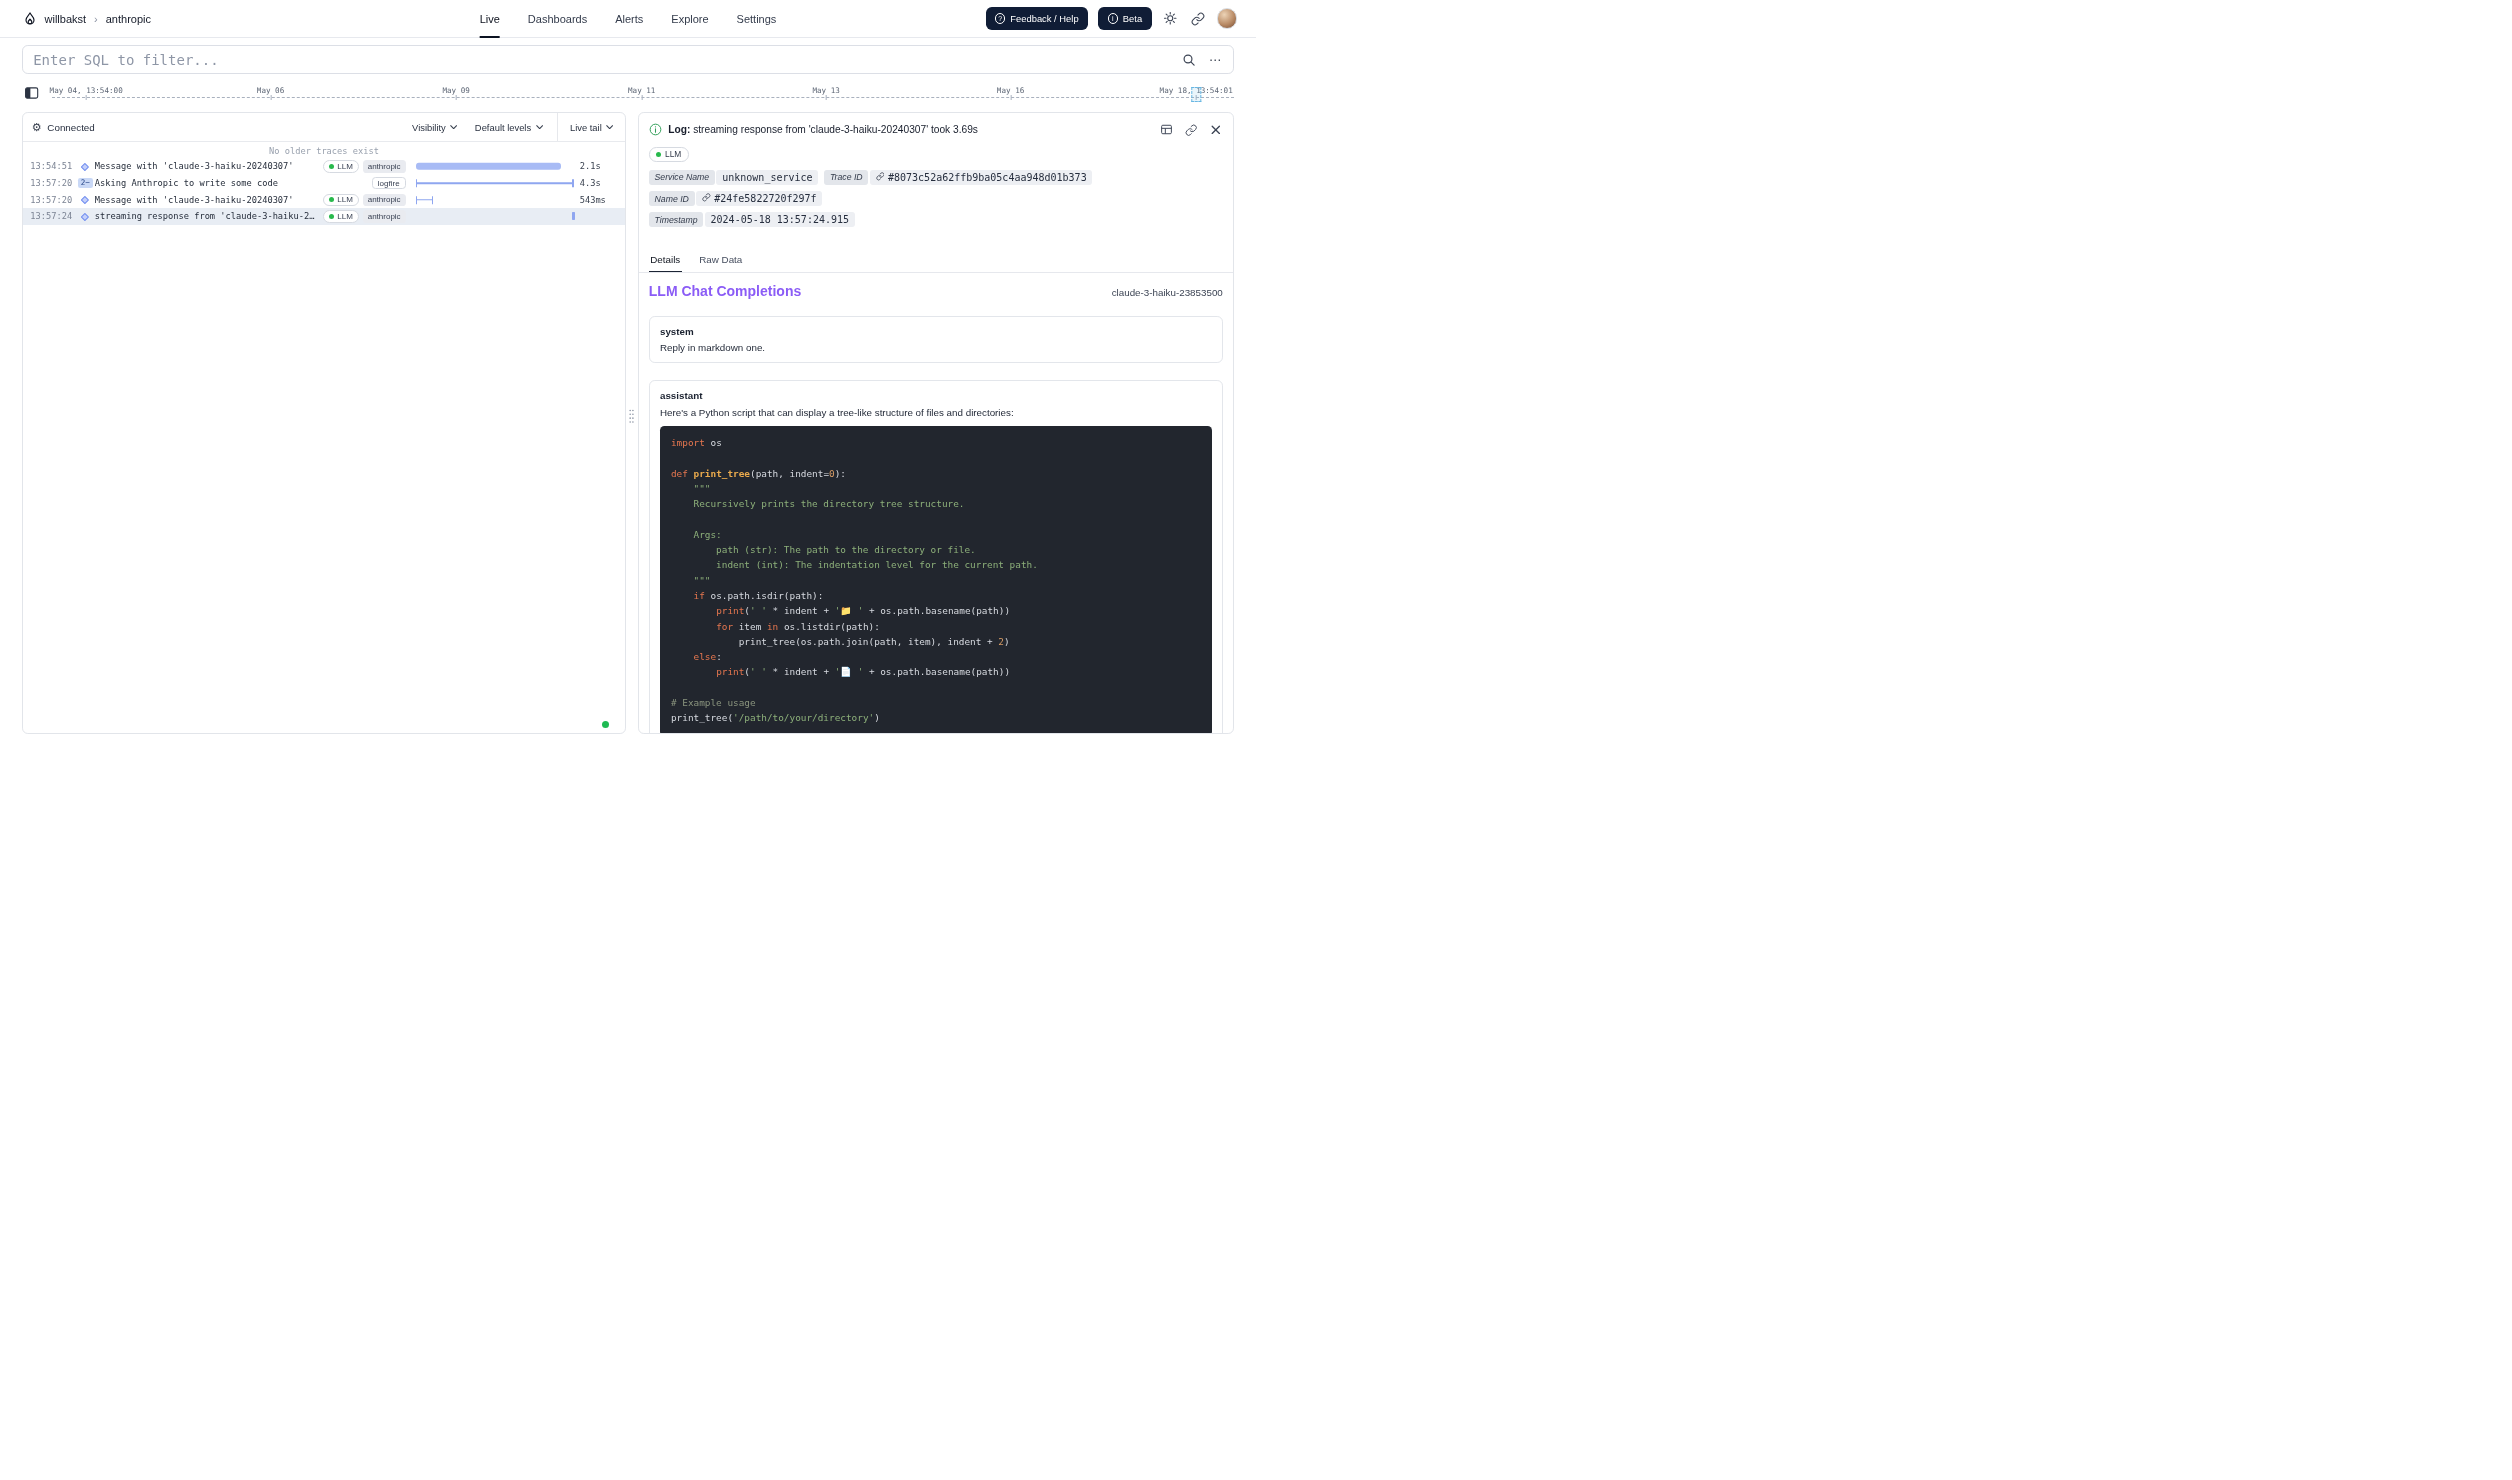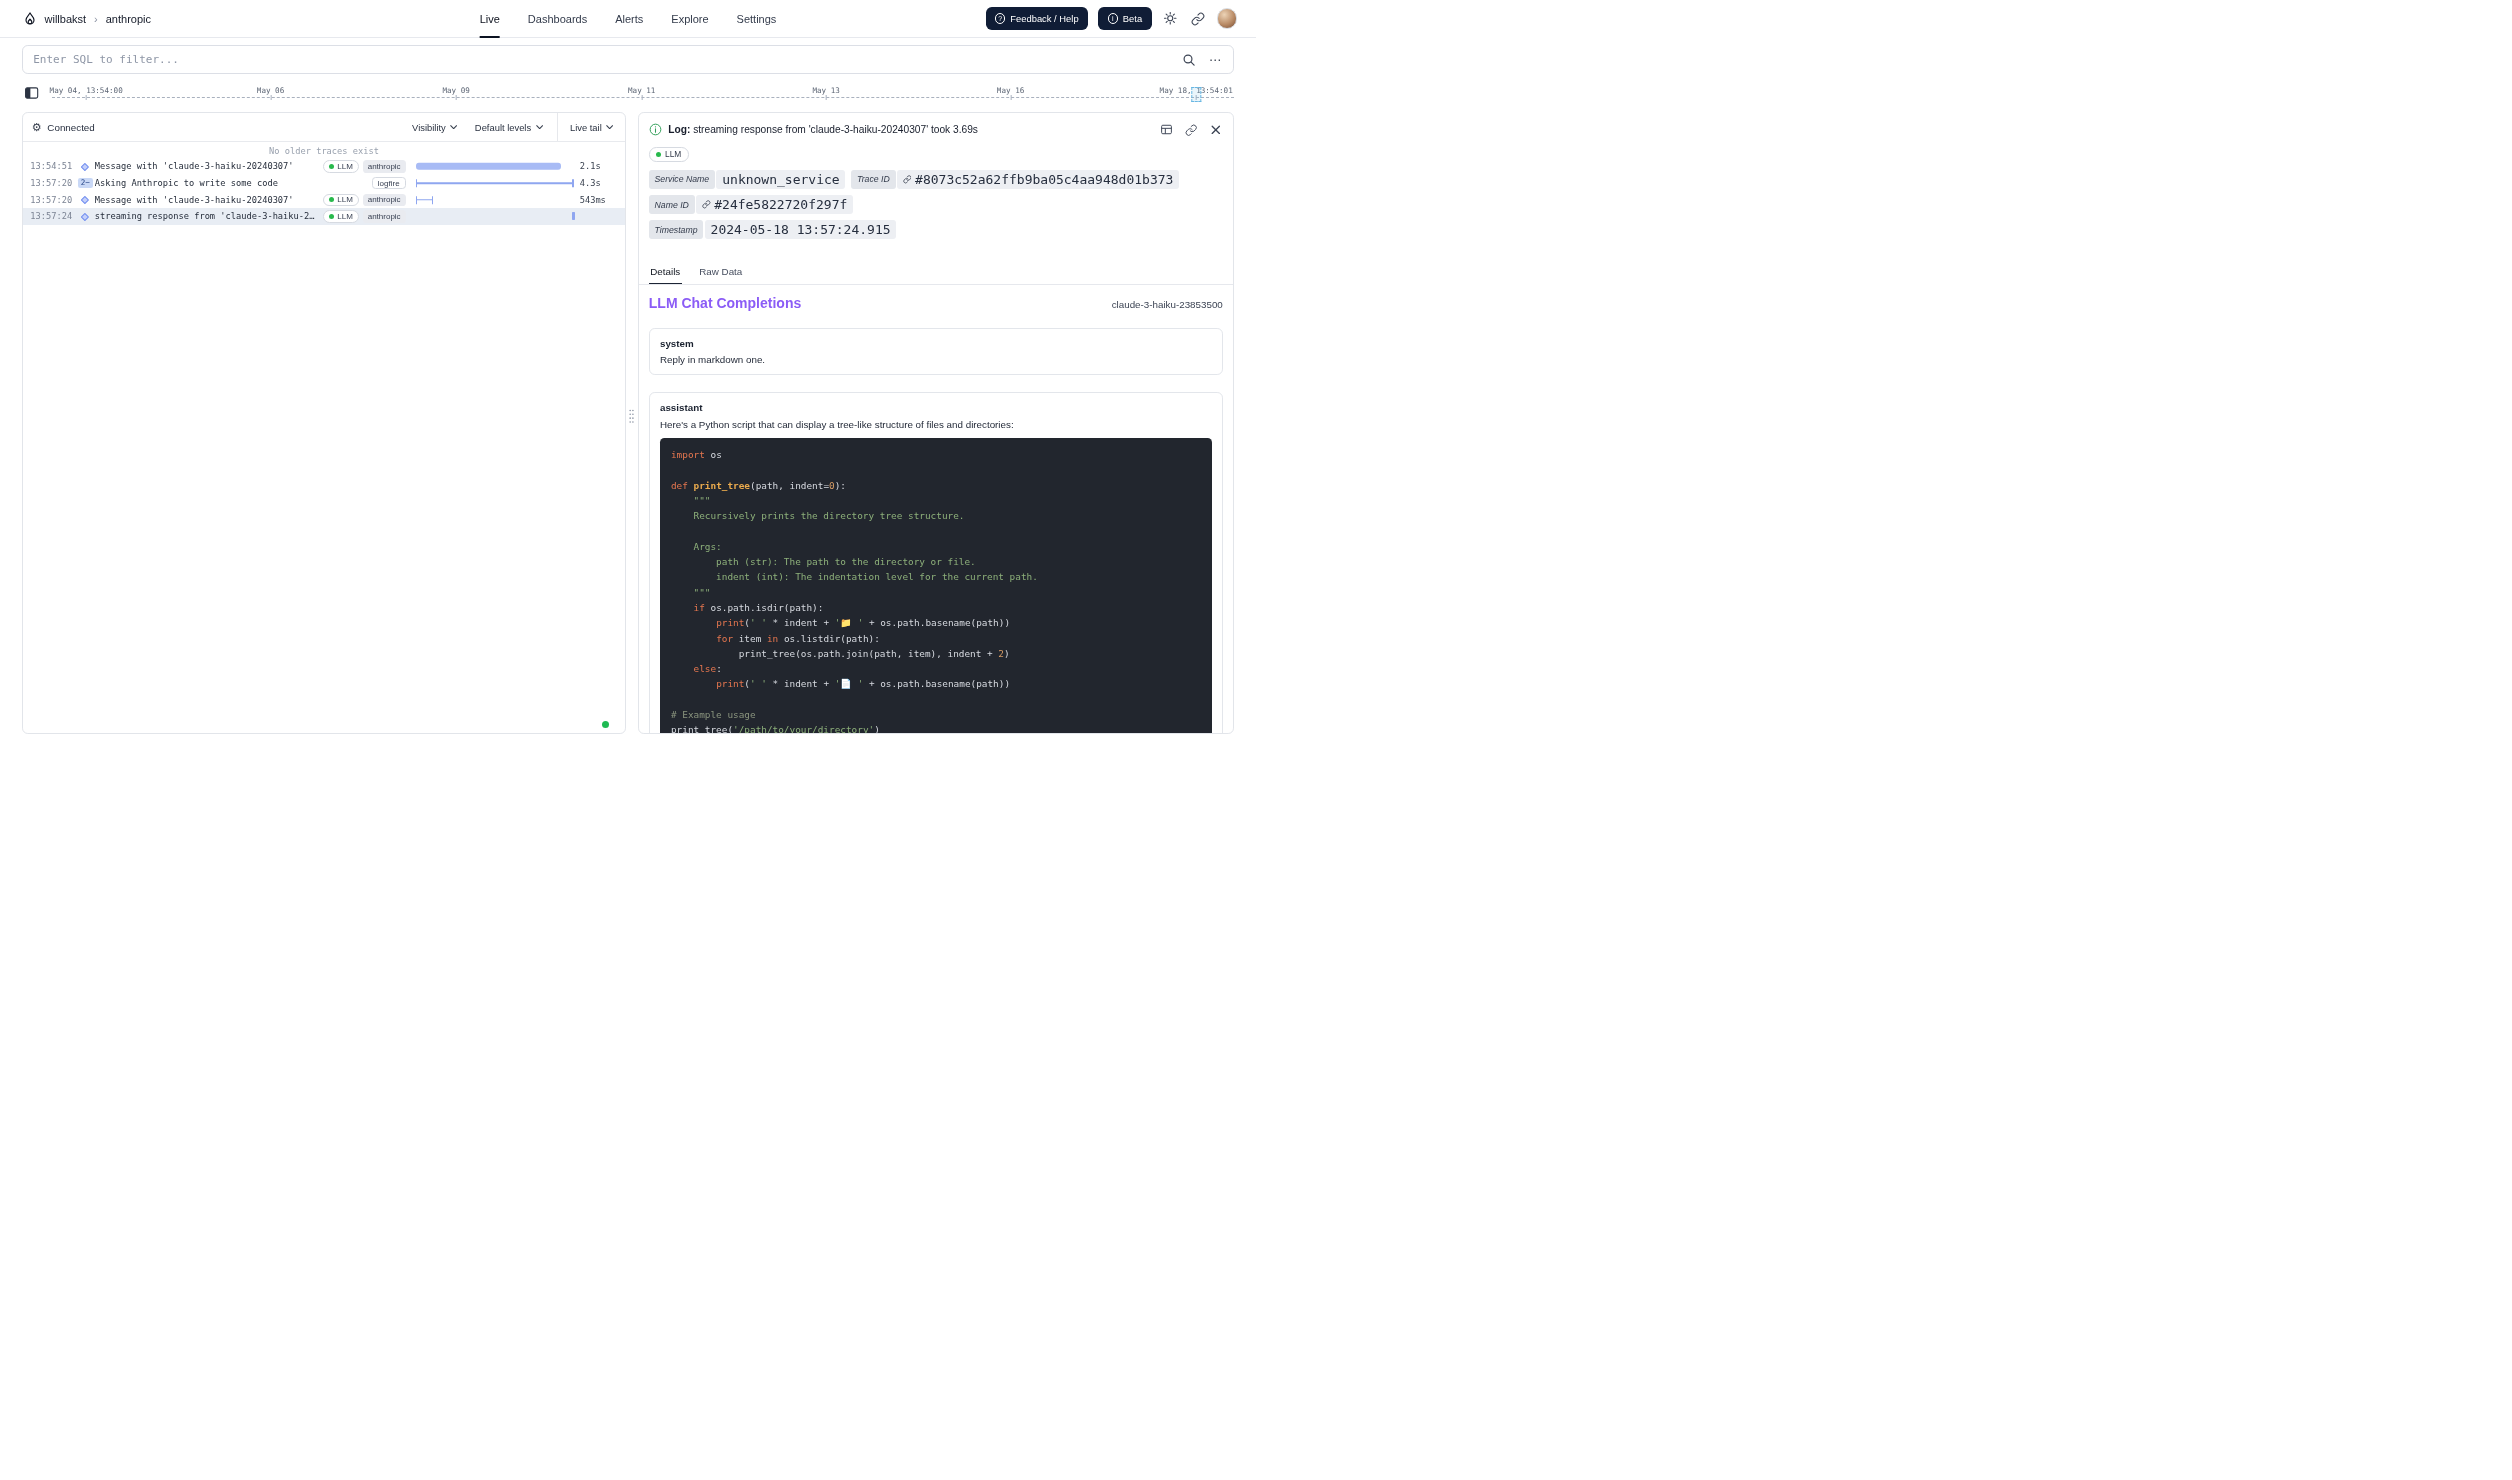--- a/index.html
+++ b/index.html
@@ -16,21 +16,21 @@
   .nav-tab.active{color:#0b101c;font-weight:500}
   .nav-tab.active::after{content:'';position:absolute;left:0;right:0;bottom:-0.7px;height:1.5px;background:#0c1322}
   .nav-right{margin-left:auto;display:flex;align-items:center;gap:10.2px}
   .dark-btn{display:inline-flex;align-items:center;gap:5.1px;background:#101d36;color:#fff;border:none;border-radius:5.8px;height:22.5px;padding:0 9.4px;font-size:9.4px;font-family:inherit;cursor:pointer}
   .btn-ico{width:10.2px;height:10.2px;border:0.9px solid #fff;border-radius:50%;display:inline-flex;align-items:center;justify-content:center;font-size:7px;line-height:1}
   .icon-btn{background:none;border:none;cursor:pointer;display:flex;align-items:center;color:#3c4454;padding:1.5px}
   .avatar{width:20.4px;height:20.4px;border-radius:50%;background:radial-gradient(circle at 35% 30%,#ecd3b6,#b98b66 55%,#7d5136 95%);border:0.7px solid #d8dce2;cursor:pointer}
 
   
   .filter-row{margin:7.3px 22px 0;height:29px;border:0.7px solid #dcdfe6;border-radius:5.8px;display:flex;align-items:center;padding:0 10.2px;flex:none;background:#fff}
-  .filter-input{flex:1;border:none;outline:none;font-family:"DejaVu Sans Mono","Liberation Mono",monospace;font-size:11px;color:#30394a;background:transparent}
+  .filter-input{flex:1;border:none;outline:none;font-family:"DejaVu Sans Mono","Liberation Mono",monospace;font-size:14px;color:#30394a;background:transparent}
   .filter-input::placeholder{color:#8e96a6}
   .filter-icons{display:flex;align-items:center;gap:10.2px;color:#3c4454}
 
   
   .timeline-row{margin:6.5px 22px 0;height:25px;display:flex;align-items:center;flex:none}
   .tl-toggle{flex:none;background:none;border:none;cursor:pointer;display:flex;align-items:center;padding:2.2px;color:#39414f}
   .tl-track{position:relative;flex:1;height:100%;margin-left:10.2px}
   .tl-line{position:absolute;left:0;right:0;bottom:8px;border-top:0.7px dashed #a9b1be}
   .tl-label{position:absolute;bottom:11px;transform:translateX(-50%);font-family:"DejaVu Sans Mono","Liberation Mono",monospace;font-size:7.6px;color:#5d6675;white-space:nowrap}
   .tl-tick{position:absolute;bottom:5.8px;width:0.7px;height:5.1px;background:#a9b1be;transform:translateX(-50%)}
@@ -80,21 +80,21 @@
   
   .dp-header{display:flex;align-items:center;gap:6.5px;padding:8.7px 10.2px 6.5px}
   .dp-title{font-size:10.2px;color:#171d2b;white-space:nowrap;overflow:hidden;text-overflow:ellipsis;flex:1;min-width:0}
   .dp-title b{font-weight:700}
   .dp-hicons{display:flex;align-items:center;gap:9.4px;color:#4a5263;flex:none}
   .dp-chiprow{padding:1.5px 10.2px 0}
   .dp-chip{display:inline-flex;align-items:center;gap:3.6px;height:14.5px;padding:0 6.5px;border:0.7px solid #d6dae1;border-radius:7.3px;font-size:8.4px;color:#333b4b}
   .dp-attrs{padding:8px 10.2px 0;display:flex;flex-wrap:wrap;gap:5.8px;align-items:center}
   .attr-pair{display:inline-flex;gap:1.5px;align-items:stretch}
   .attr-label{background:#e3e6eb;color:#333b4b;font-style:italic;font-size:8.7px;padding:2.2px 5.8px;border-radius:2.9px;display:flex;align-items:center}
-  .attr-value{background:#edeff3;border-radius:2.9px;padding:2.2px 5.8px;display:flex;align-items:center;gap:3.6px;font-family:"DejaVu Sans Mono","Liberation Mono",monospace;font-size:13px;color:#262e3e;cursor:pointer}
+  .attr-value{background:#edeff3;border-radius:2.9px;padding:2.2px 5.8px;display:flex;align-items:flex-start;gap:3.6px;font-family:"DejaVu Sans Mono","Liberation Mono",monospace;font-size:10px;color:#262e3e;cursor:pointer}
   .attr-value svg{flex:none}
   .dp-tabs{margin-top:24px;padding:0 10.2px;border-bottom:0.7px solid #e6e8ed;display:flex;gap:16px}
   .dp-tab{font-size:9.8px;color:#454d5e;padding:2.9px 1.5px 6.5px;cursor:pointer;position:relative}
   .dp-tab.active{color:#10151f}
   .dp-tab.active::after{content:'';position:absolute;left:0;right:0;bottom:-0.7px;height:1.5px;background:#1c2434}
   .dp-body{flex:1;min-height:0;overflow:hidden;padding:10.2px 10.2px 0}
   .sect-head{display:flex;align-items:baseline}
   .sect-title{font-size:14px;font-weight:700;color:#8b5cf6}
   .sect-model{margin-left:auto;font-size:9.8px;color:#3c4454}
   .msg-card{margin-top:17px;border:0.7px solid #e3e6eb;border-radius:5.8px;padding:8.7px 10.2px}

